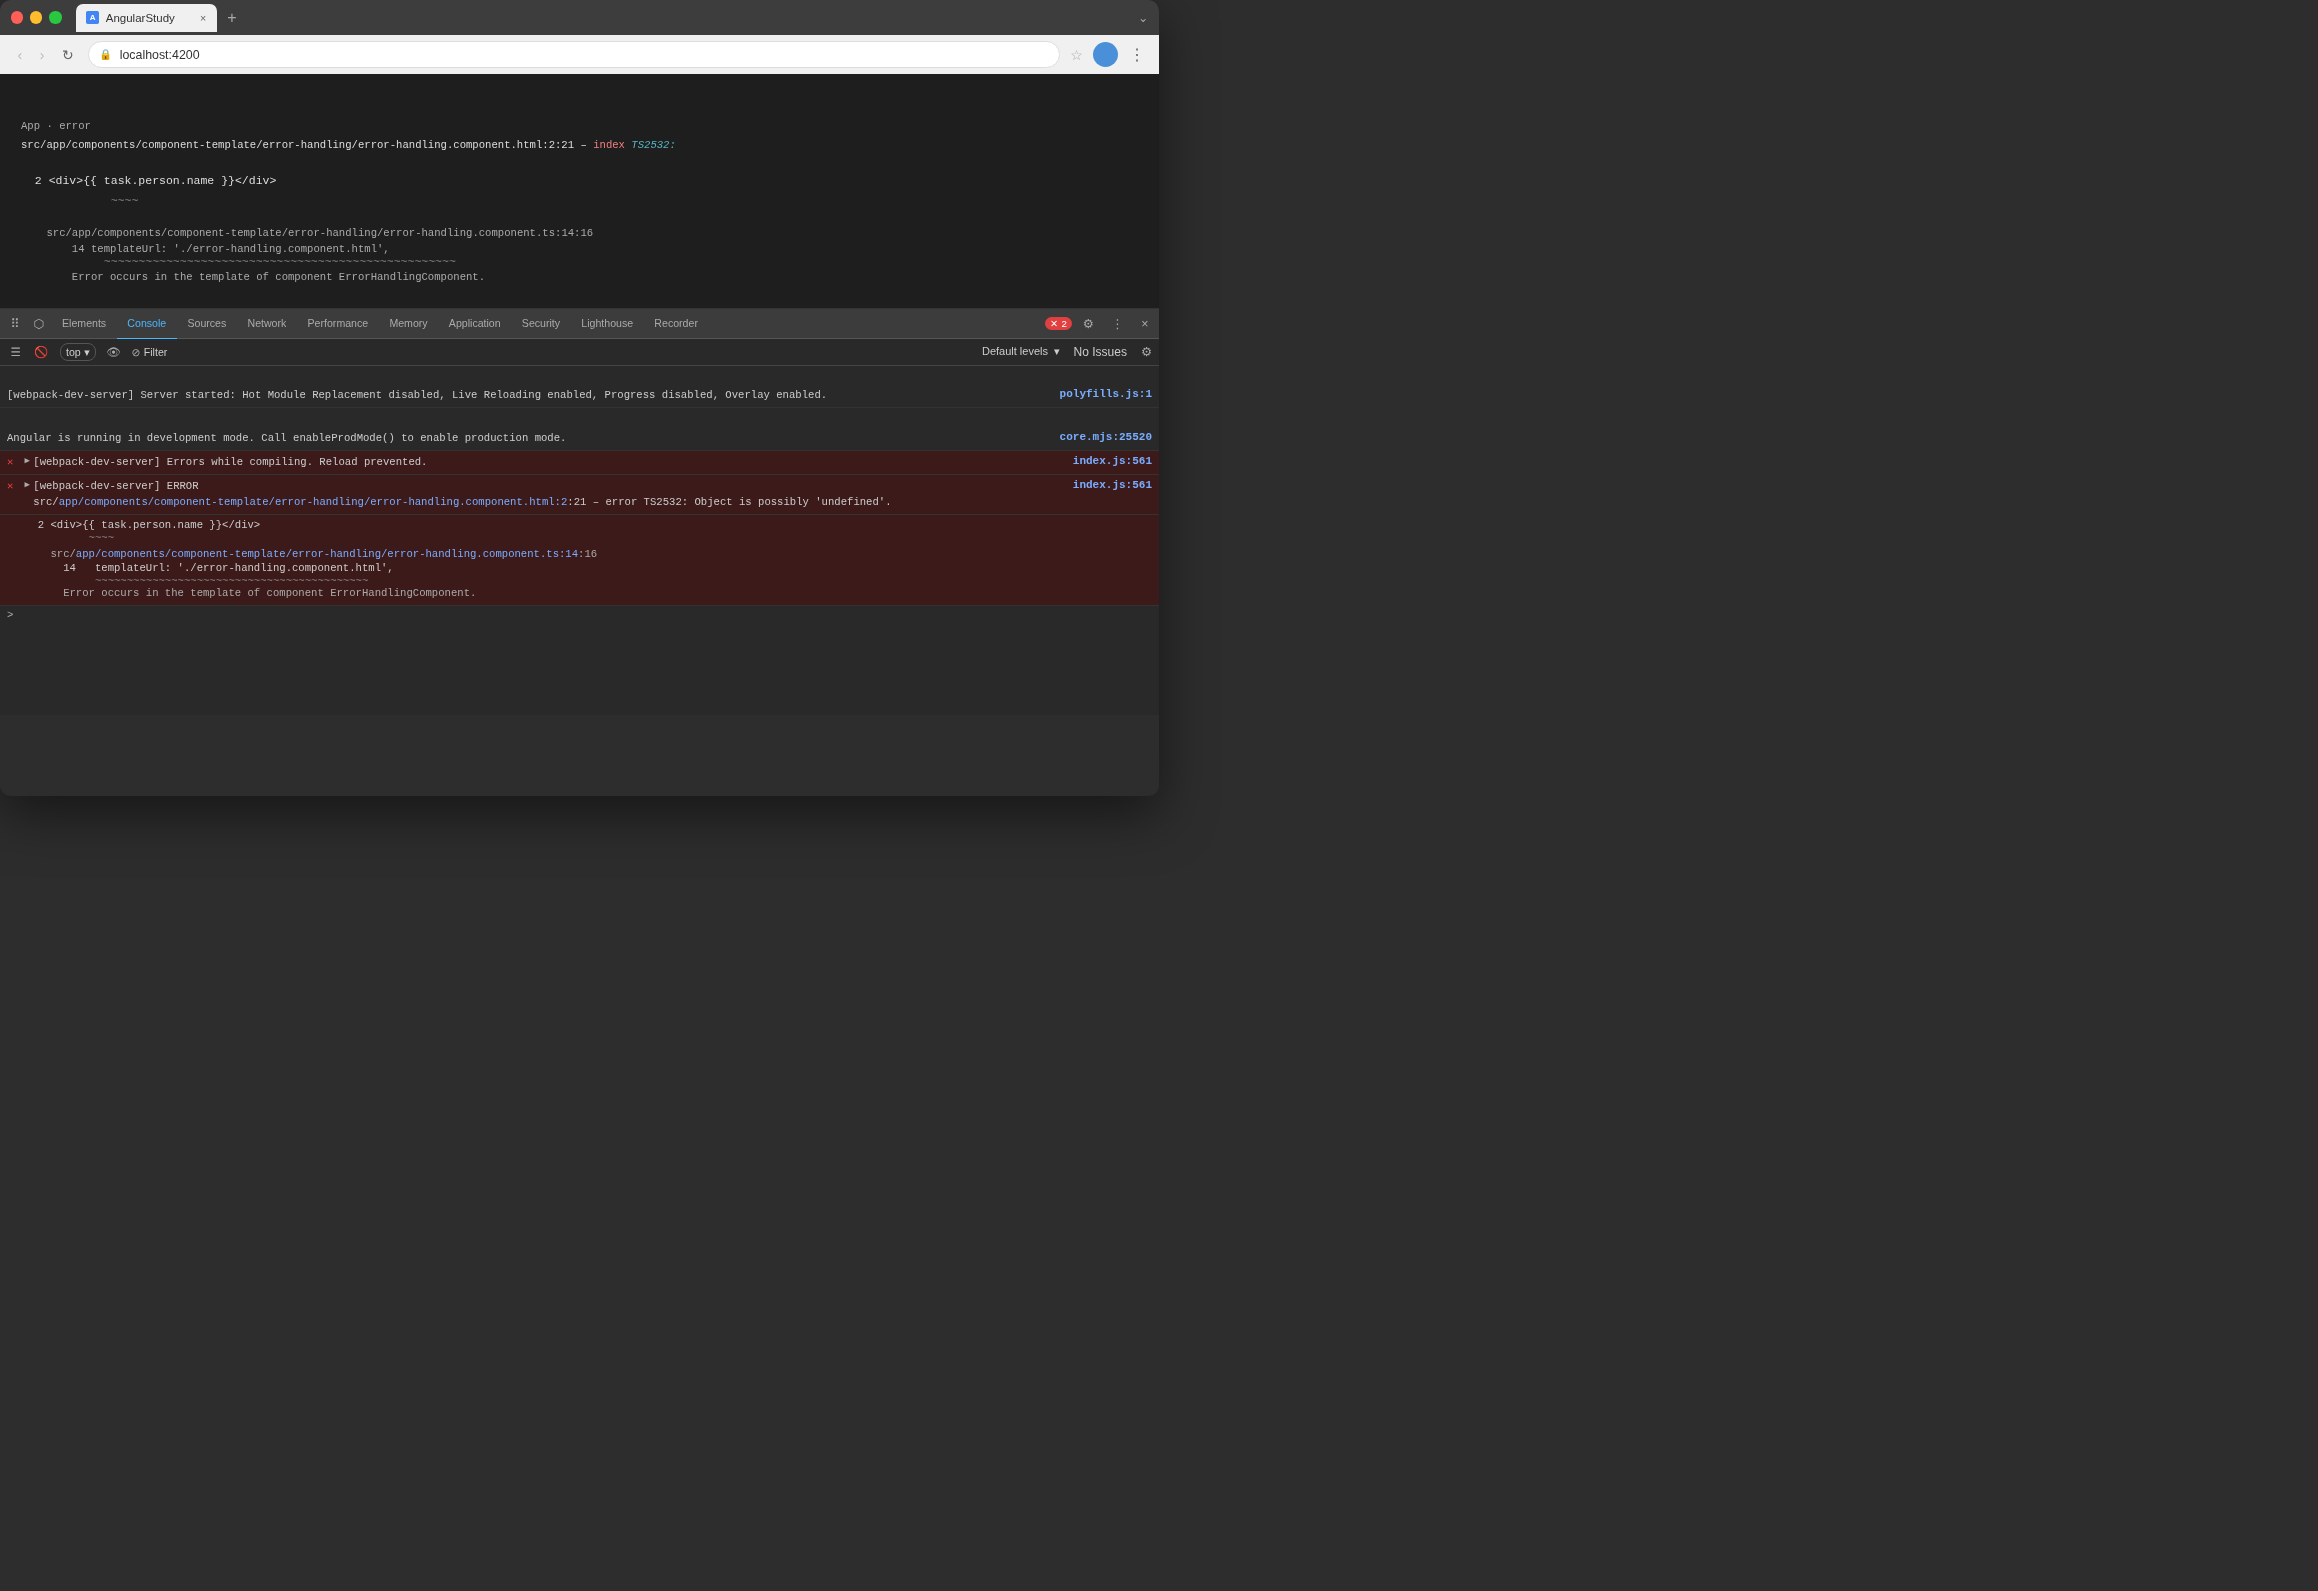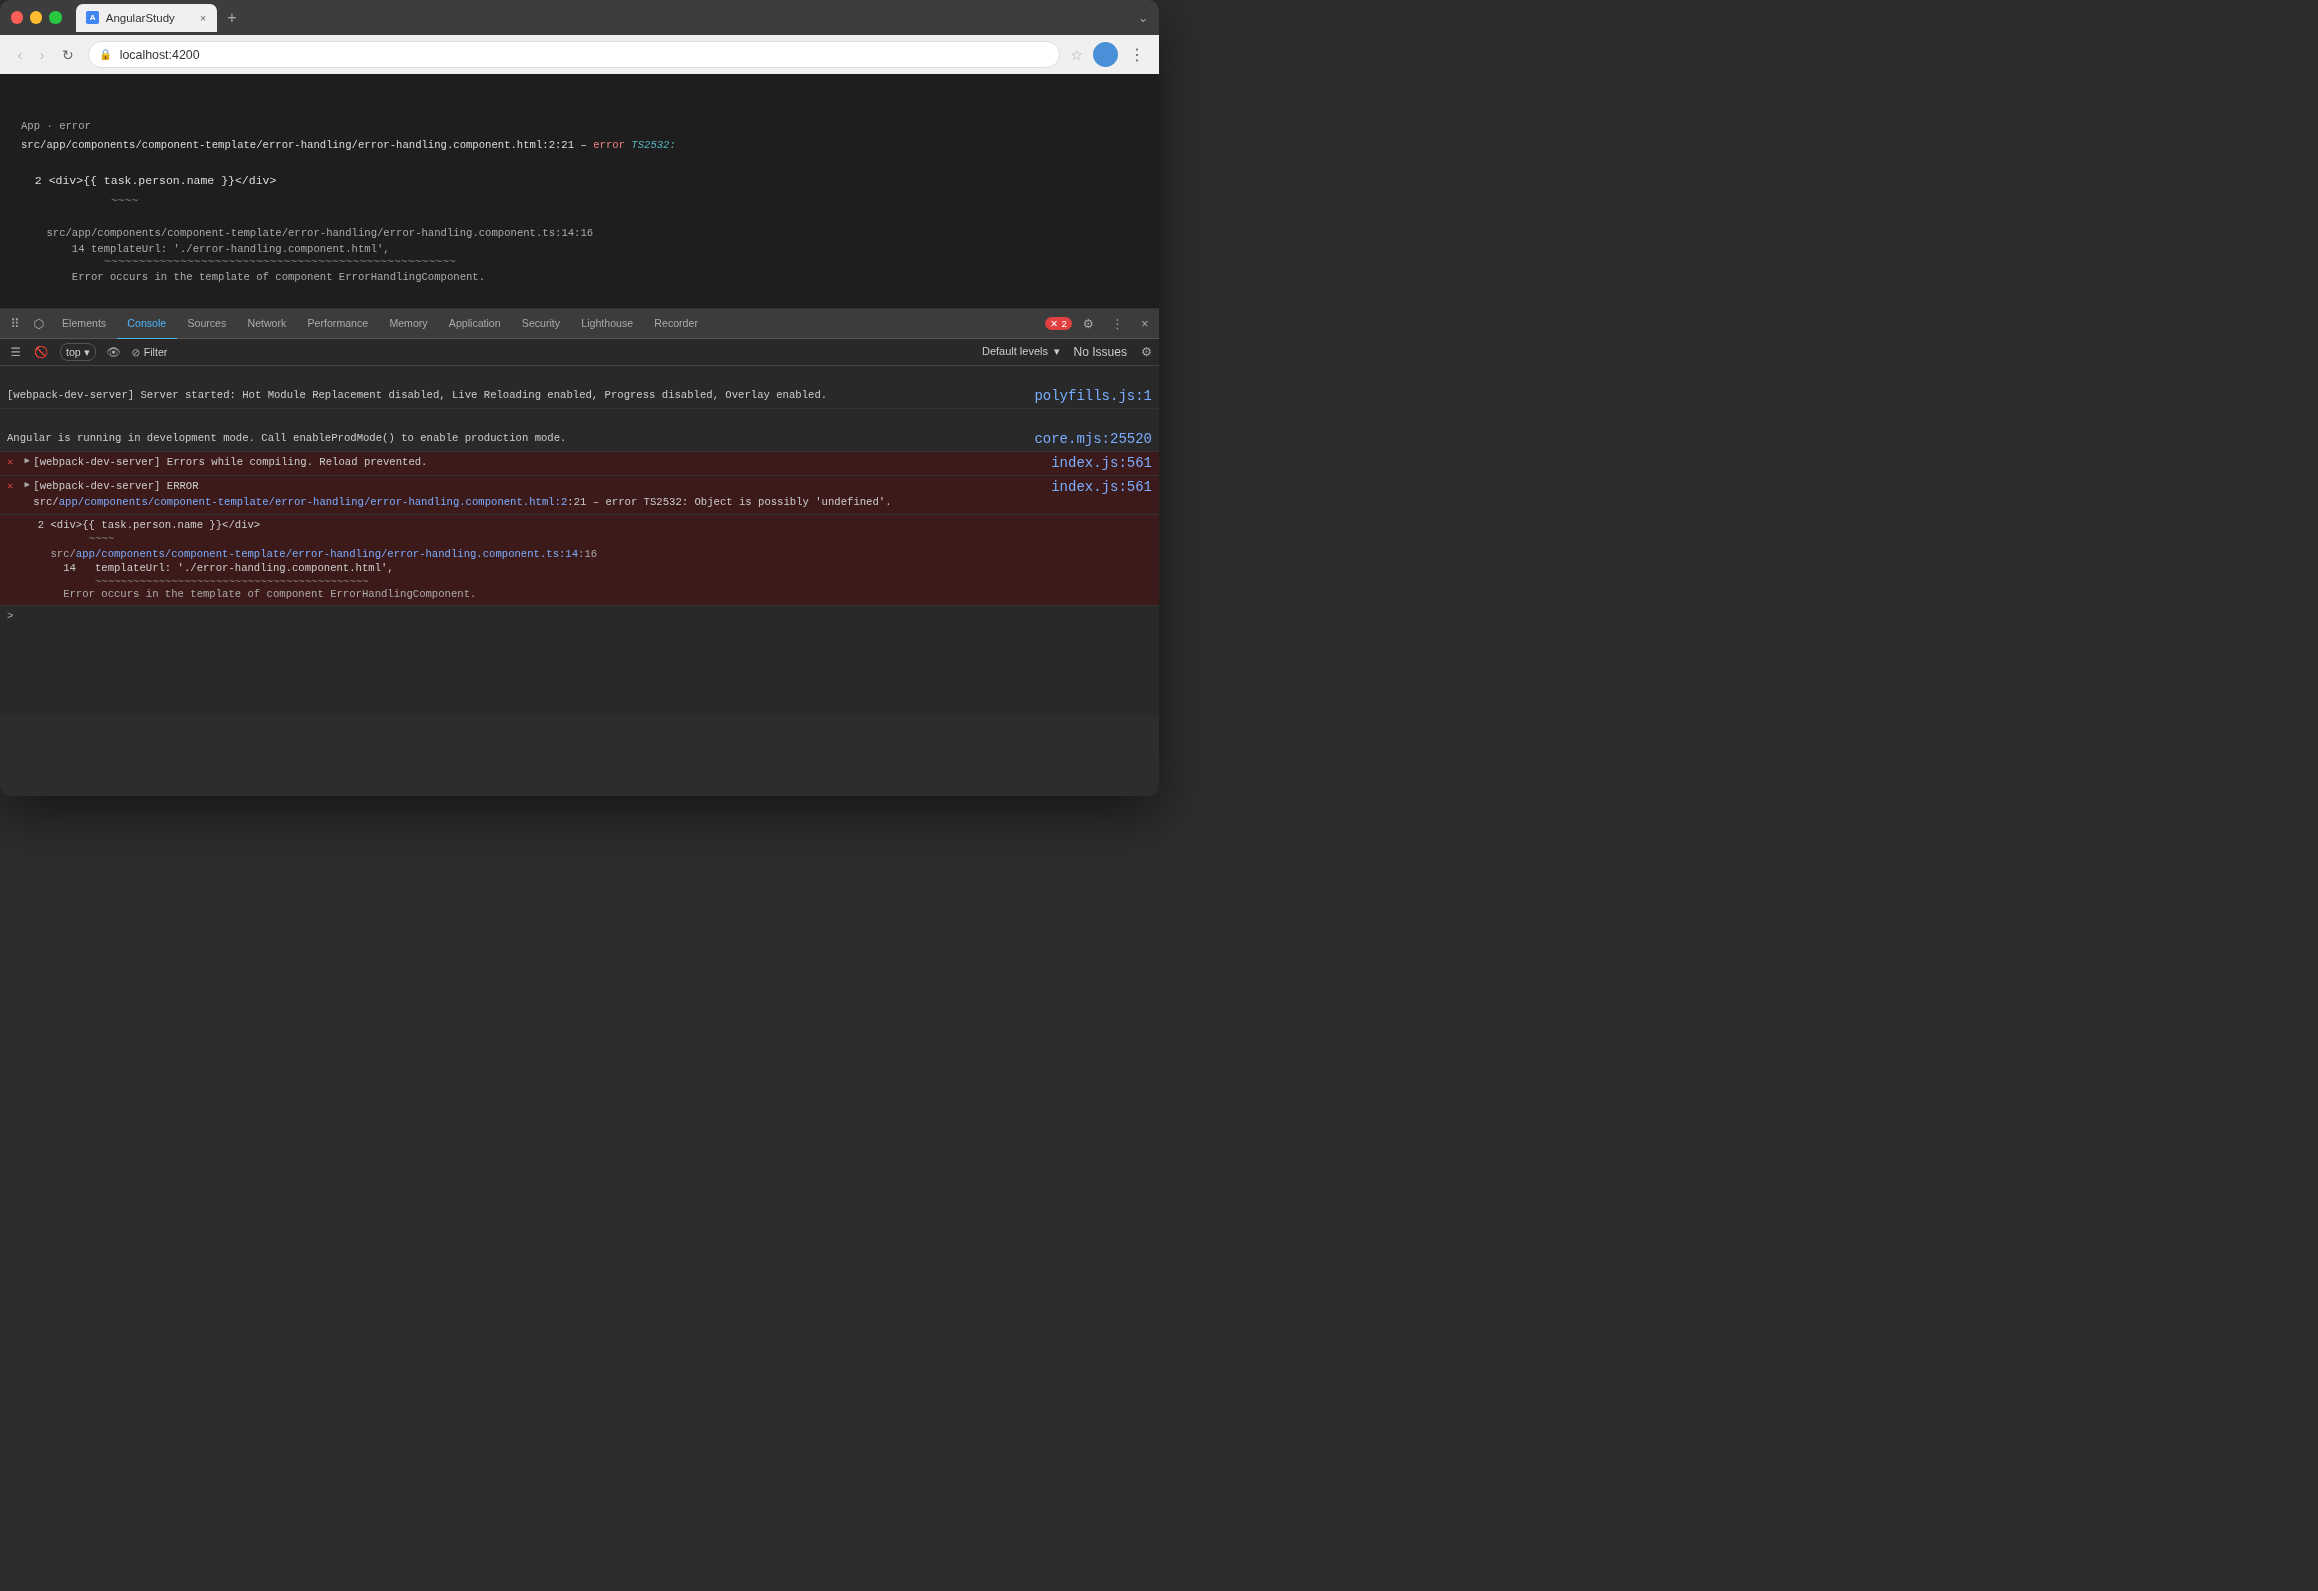--- a/index.html
+++ b/index.html
@@ -342,22 +342,23 @@
       word-break: break-all;
     }
     .console-link {
       color: #7aadff;
       text-decoration: none;
     }
     .console-source {
       color: #7aadff;
       margin-left: auto;
       flex-shrink: 0;
-      font-size: 14px;
+      font-size: 11px;
       align-self: flex-start;
+      font-weight: bold;
     }
     .console-error-detail {
       background: #3d1a1a;
       padding: 1.8px 7px 5.3px 25px;
       font-family: 'Courier New', monospace;
       font-size: 10.6px;
       color: #ccc;
       border-bottom: 0.9px solid #333;
     }
     .console-error-code {
@@ -415,21 +416,21 @@
     <span class="more-btn">⋮</span>
   </div>
 
   <div class="browser-content">
 
     <div class="error-overlay">
       <div class="error-overlay-header">App · error</div>
       <div class="error-path">
         <span>src/app/components/component-template/error-handling/error-handling.component.html:2:21</span>
         <span> </span><span>–</span>
-        <span> </span><span class="error-keyword">error</span>
+        <span> </span><span class="error-keyword">index</span>
         <span> </span><span class="error-ts">TS2532:</span>
       </div>
       <br>
       <div class="error-code-line">
         &nbsp;&nbsp;<span>2</span> <span>&lt;div&gt;{{ task.person.name }}&lt;/div&gt;</span>
       </div>
       <div class="error-squiggle">&nbsp;&nbsp;&nbsp;&nbsp;&nbsp;&nbsp;&nbsp;&nbsp;&nbsp;&nbsp;&nbsp;&nbsp;&nbsp;<span>~~~~</span></div>
       <br>
       <div class="error-ref-path">&nbsp;&nbsp;&nbsp;&nbsp;<span>src/app/components/component-template/error-handling/error-handling.component.ts:14:16</span></div>
       <div class="error-template">&nbsp;&nbsp;&nbsp;&nbsp;&nbsp;&nbsp;&nbsp;&nbsp;<span>14    templateUrl: './error-handling.component.html',</span></div>

